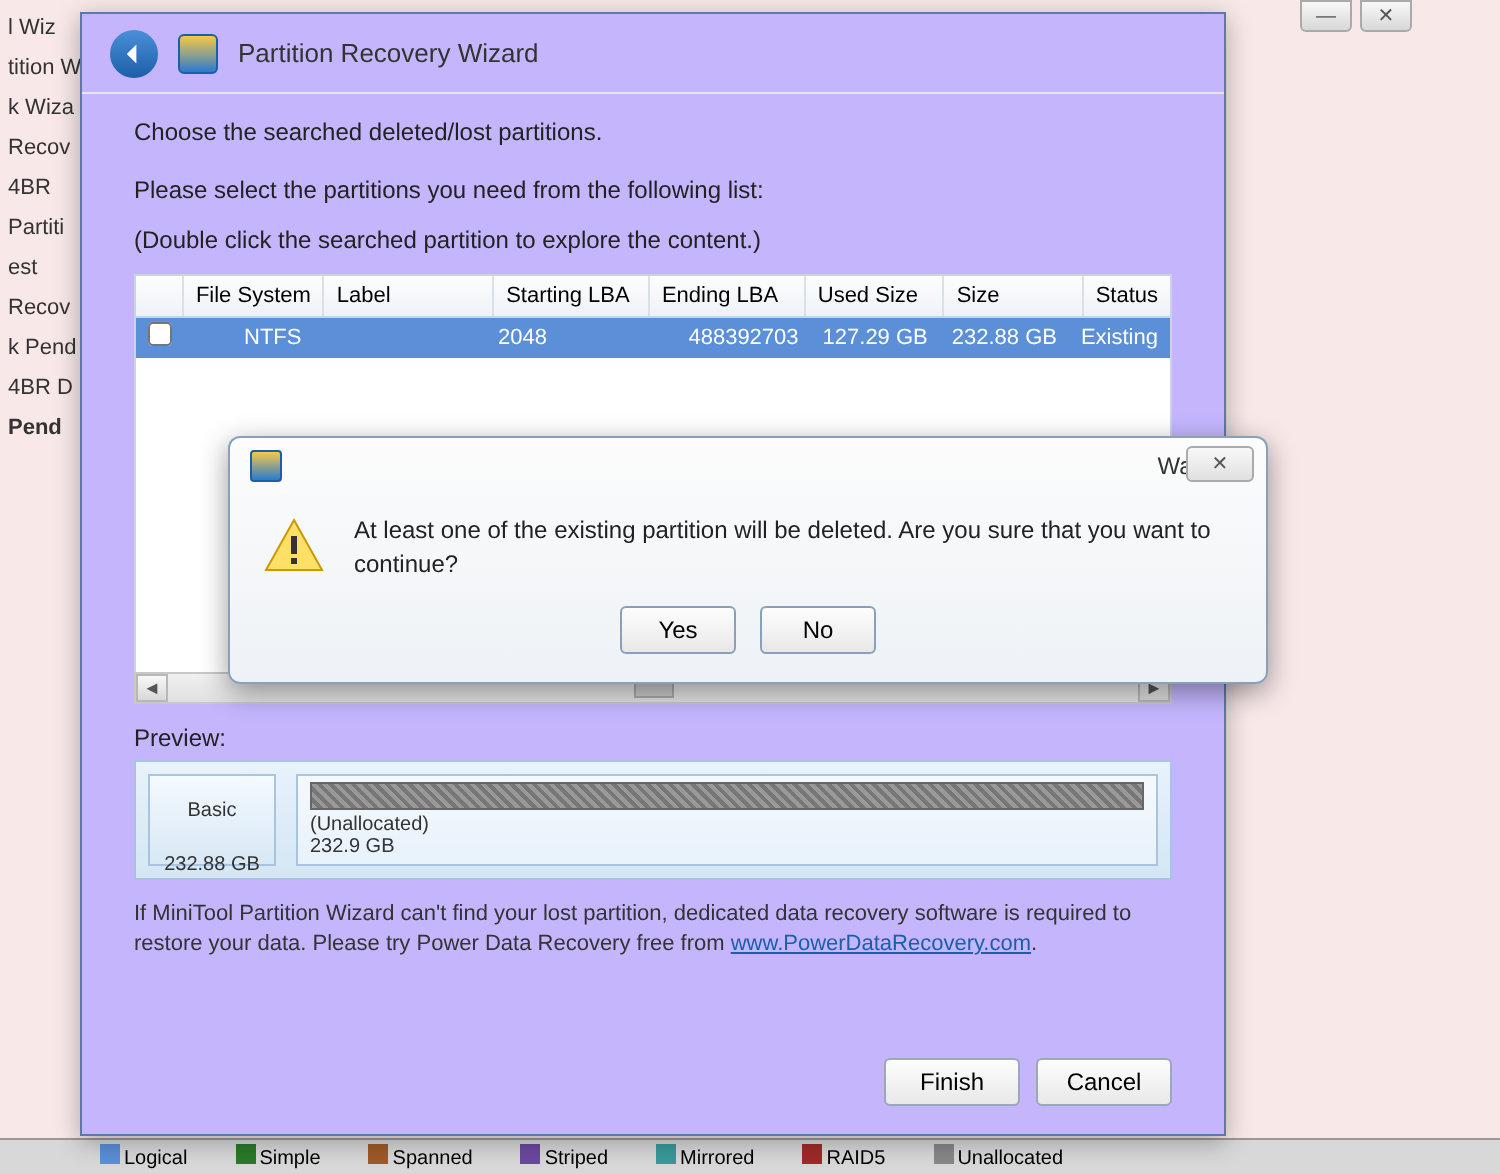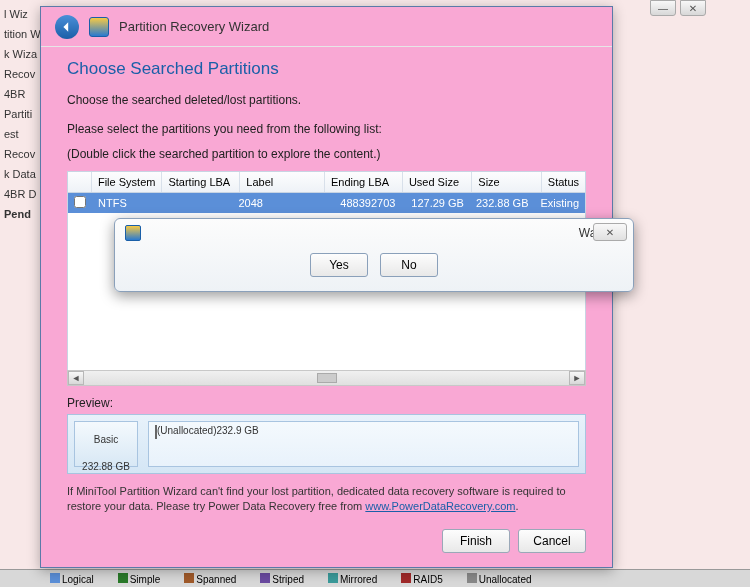--- a/index.html
+++ b/index.html
@@ -1,49 +1,49 @@
 <!DOCTYPE html>
 <html><head>
 <meta charset="utf-8">
 <style>
 * { box-sizing: border-box; margin: 0; padding: 0; }
 body { font-family: "Segoe UI", Tahoma, sans-serif; font-size: 12px; background: #f8e8e8; width: 750px; height: 587px; position: relative; overflow: hidden; }
 .bg-fragments { position: absolute; left: 0; top: 0; width: 40px; height: 100%; color: #333; font-size: 11px; }
 .bg-fragments div { margin: 8px 0 8px 4px; white-space: nowrap; overflow: hidden; }
 .bottom-strip { position: absolute; bottom: 0; left: 0; right: 0; height: 18px; background: #d8d8d8; border-top: 1px solid #999; display: flex; align-items: center; gap: 24px; padding-left: 50px; font-size: 10px; }
 .bottom-strip .sw { width: 10px; height: 10px; display: inline-block; margin-right: 2px; }
-.wizard { position: absolute; left: 40px; top: 6px; width: 573px; height: 562px; background: #f9a8d4; border: 1px solid #5b7aa8; box-shadow: 0 3px 12px rgba(0,0,0,0.3); }
+.wizard { position: absolute; left: 40px; top: 6px; width: 573px; height: 562px; background: #c4b5fd; border: 1px solid #5b7aa8; box-shadow: 0 3px 12px rgba(0,0,0,0.3); }
 .title-bar { height: 40px; padding: 8px 14px; display: flex; align-items: center; gap: 10px; border-bottom: 1px solid #e6e6e6; }
 .back-btn { width: 24px; height: 24px; border-radius: 50%; background: linear-gradient(#4a8fd8,#1a5fa8); display: flex; align-items: center; justify-content: center; cursor: pointer; }
 .back-btn svg { width: 12px; height: 12px; fill: #fff; }
 .app-icon { width: 20px; height: 20px; background: linear-gradient(#f6c945,#2a7ad0); border-radius: 3px; border: 1px solid #1a5fa8; }
 .title-text { font-size: 13px; color: #333; }
 .content { padding: 12px 26px 0 26px; height: calc(100% - 40px); position: relative; }
 .heading { color: #1a5fa8; font-size: 17px; font-weight: 400; margin-bottom: 14px; }
 .subheading { font-size: 12px; color: #222; margin-bottom: 14px; }
 .instr { font-size: 12px; color: #222; line-height: 1.4; margin-bottom: 8px; }
 .table-wrap { border: 1px solid #c8d4e3; background: #fff; height: 200px; }
 .thead { display: flex; background: linear-gradient(#fdfdfe,#eef2f7); border-bottom: 1px solid #c8d4e3; font-size: 11px; }
 .th { padding: 4px 6px; border-right: 1px solid #d8e0ea; white-space: nowrap; }
 .th.chk { width: 26px; }
 .th.fs { width: 80px; } .th.lbl { width: 98px; } .th.slba { width: 90px; } .th.elba { width: 90px; } .th.used { width: 80px; } .th.sz { width: 80px; } .th.st { flex: 1; border-right: none; }
 .trow { display: flex; background: #5b8fd8; color: #fff; font-size: 11px; height: 20px; align-items: center; }
 .td { padding: 2px 6px; white-space: nowrap; }
 .td.chk { width: 26px; }
 .td.chk input { width: 12px; height: 12px; }
-.td.fs { width: 80px; } .td.lbl { width: 98px; } .td.slba { width: 90px; } .td.elba { width: 90px; margin-left: 31px; } .td.used { width: 80px; } .td.sz { width: 80px; } .td.st { flex: 1; }
+.td.fs { width: 80px; margin-left: 24px; } .td.lbl { width: 98px; } .td.slba { width: 90px; } .td.elba { width: 90px; margin-left: 31px; } .td.used { width: 80px; } .td.sz { width: 80px; } .td.st { flex: 1; }
 .hscroll { height: 16px; background: linear-gradient(#f0f0f0,#e0e0e0); border: 1px solid #c8c8c8; margin-top: -1px; display: flex; }
 .hscroll .arrow { width: 16px; background: linear-gradient(#f8f8f8,#d8d8d8); border: 1px solid #b8b8b8; display: flex; align-items: center; justify-content: center; font-size: 9px; color: #555; }
 .hscroll .track { flex: 1; display: flex; align-items: center; justify-content: center; }
 .hscroll .thumb { width: 20px; height: 10px; background: #ccc; border: 1px solid #aaa; }
 .preview-label { margin-top: 10px; font-size: 12px; color: #222; }
 .preview-box { margin-top: 4px; border: 1px solid #a8c4e0; background: linear-gradient(#e8f2fb,#d4e6f5); height: 60px; padding: 6px; display: flex; gap: 10px; }
 .disk-tile { width: 64px; background: linear-gradient(#f4f9fd,#d8e8f5); border: 1px solid #a8c4e0; display: flex; flex-direction: column; align-items: center; justify-content: center; font-size: 10px; color: #333; gap: 16px; }
 .disk-tile svg { width: 28px; height: 18px; margin-bottom: 2px; }
-.alloc { flex: 1; background: linear-gradient(#f4f9fd,#e8f2fb); border: 1px solid #a8c4e0; padding: 3px 6px; font-size: 10px; color: #333; display: flex; flex-direction: row; }
+.alloc { flex: 1; background: linear-gradient(#f4f9fd,#e8f2fb); border: 1px solid #a8c4e0; padding: 3px 6px; font-size: 10px; color: #333; display: flex; flex-direction: column; }
 .alloc-bar { height: 14px; background: repeating-linear-gradient(45deg,#999,#999 2px,#777 2px,#777 4px); border: 1px solid #666; margin-bottom: 2px; }
 .footer-text { margin-top: 10px; font-size: 11px; color: #333; line-height: 1.4; }
 .footer-text a { color: #1a5fa8; text-decoration: underline; cursor: pointer; }
 .btn-row { position: absolute; right: 26px; bottom: 14px; display: flex; gap: 8px; }
 .btn { min-width: 68px; height: 24px; background: linear-gradient(#fdfdfd,#e8e8e8); border: 1px solid #9aa8b8; border-radius: 3px; font-size: 12px; display: flex; align-items: center; justify-content: center; cursor: pointer; }
 
 .dialog { position: absolute; left: 114px; top: 218px; width: 520px; background: linear-gradient(#fcfcfc,#eef2f6); border: 1px solid #8aa0ba; border-radius: 6px; box-shadow: 0 4px 14px rgba(0,0,0,0.4); }
 .dialog-title { height: 28px; padding: 0 10px; display: flex; align-items: center; gap: 6px; font-size: 12px; color: #333; position: relative; justify-content: space-between; }
 .dialog-title .ico { width: 16px; height: 16px; background: linear-gradient(#f6c945,#2a7ad0); border-radius: 2px; border: 1px solid #1a5fa8; }
 .dialog-close { position: absolute; right: 6px; top: 4px; width: 34px; height: 18px; background: linear-gradient(#f8f8f8,#e0e0e0); border: 1px solid #aaa; border-radius: 3px; display: flex; align-items: center; justify-content: center; cursor: pointer; font-size: 10px; color: #555; }
@@ -66,21 +66,21 @@
 
 <div class="bg-fragments">
   <div>l Wiz</div>
     <div>tition W</div>
     <div>k Wiza</div>
     <div>Recov</div>
     <div>4BR</div>
     <div>Partiti</div>
     <div>est</div>
     <div>Recov</div>
-    <div>k Data</div>
+    <div>k Pend</div>
     <div>4BR D</div>
     <div style="font-weight:bold">Pend</div>
 </div>
 
 <div class="bottom-strip">
   <span><span class="sw" style="background:#5b8fd8"></span><span>Logical</span></span>
   <span><span class="sw" style="background:#2a7a2a"></span><span>Simple</span></span>
   <span><span class="sw" style="background:#a05a2a"></span><span>Spanned</span></span>
   <span><span class="sw" style="background:#6a4aa0"></span><span>Striped</span></span>
   <span><span class="sw" style="background:#3a9a9a"></span><span>Mirrored</span></span>
@@ -93,31 +93,30 @@
     <div class="back-btn">
       <svg viewBox="0 0 10 10">
           <path d="M6 1 L2 5 L6 9 Z"></path>
         </svg>
     </div>
     <div class="app-icon"></div>
     <div class="title-text">Partition Recovery Wizard</div>
   </div>
 
   <div class="content">
-    <div class="heading">Choose Searched Partitions</div>
     <div class="subheading">Choose the searched deleted/lost partitions.</div>
     <div class="instr">Please select the partitions you need from the following list:</div>
     <div class="instr">(Double click the searched partition to explore the content.)</div>
 
     <div class="table-wrap">
       <div class="thead">
         <div class="th chk"></div>
         <div class="th fs">File System</div>
+        <div class="th lbl">Label</div>
         <div class="th slba">Starting LBA</div>
-        <div class="th lbl">Label</div>
         <div class="th elba">Ending LBA</div>
         <div class="th used">Used Size</div>
         <div class="th sz">Size</div>
         <div class="th st">Status</div>
       </div>
       <div class="trow">
         <div class="td chk"><input type="checkbox" style=""></div>
         <div class="td fs">NTFS</div>
         <div class="td lbl"></div>
         <div class="td slba">2048</div>
@@ -162,17 +161,27 @@
     </div>
   </div>
 </div>
 
 <div class="dialog">
   <div class="dialog-title">
     <div class="ico"></div>
     <span>Warning</span>
     <div class="dialog-close">✕</div>
   </div>
+  <div class="dialog-body">
+    <div class="warn-icon">
+      <svg viewBox="0 0 32 32">
+          <path d="M16 3 L30 28 L2 28 Z" fill="#ffe066" stroke="#c89a00" stroke-width="1"></path>
+          <rect x="14.5" y="11" width="3" height="9" fill="#333"></rect>
+          <rect x="14.5" y="22" width="3" height="3" fill="#333"></rect>
+        </svg>
+    </div>
+    <div class="dialog-msg">At least one of the existing partition will be deleted. Are you sure that you want to continue?</div>
+  </div>
   <div class="dialog-btns">
     <div class="btn">Yes</div>
     <div class="btn">No</div>
   </div>
 </div>
 
 </body></html>

